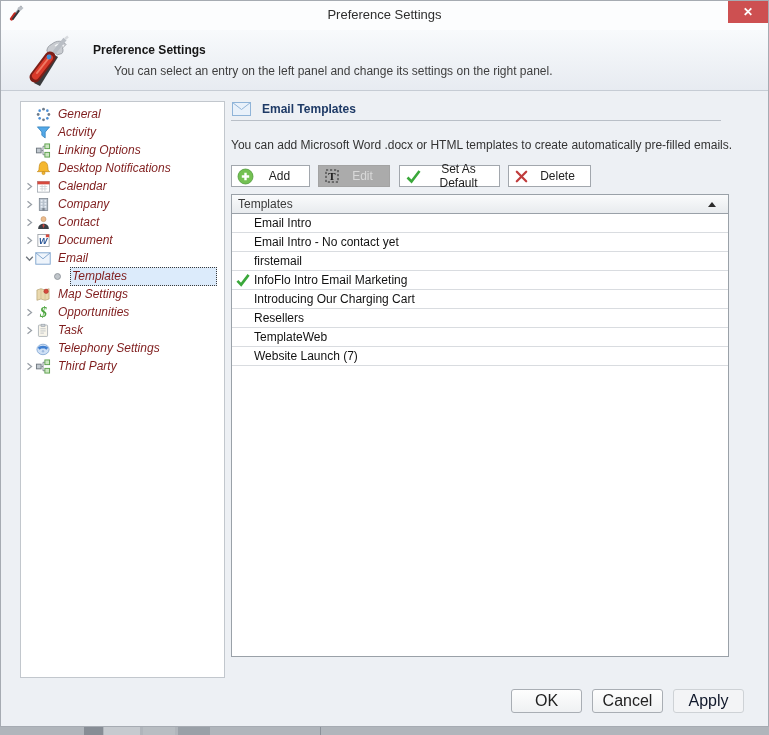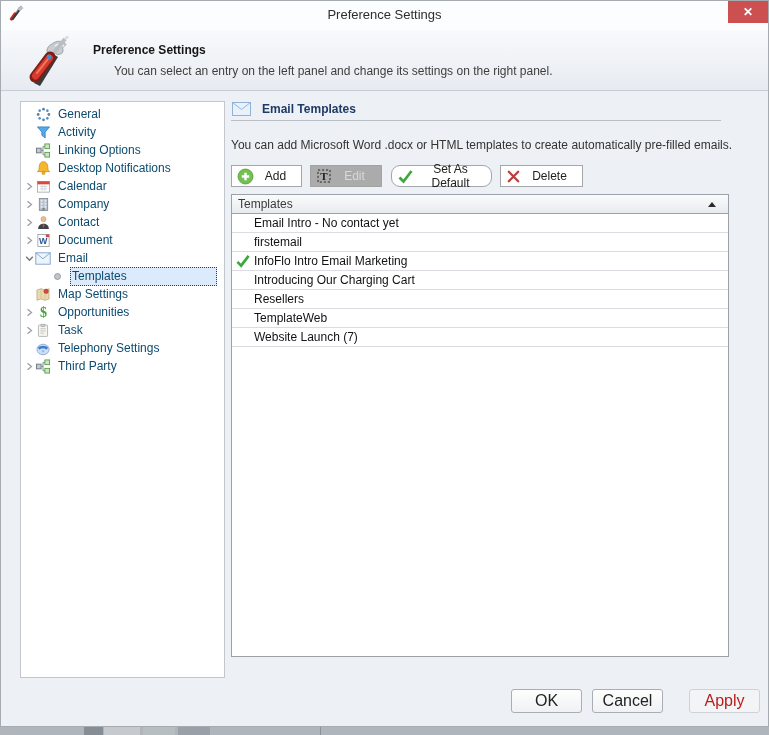--- a/index.html
+++ b/index.html
@@ -32,21 +32,21 @@
     border-bottom:1px solid #c6ccd4;box-sizing:border-box;
   }
   .header-icon{position:absolute;left:24px;top:5px;}
   .h-title{position:absolute;left:92px;top:13px;font-size:12px;font-weight:bold;color:#161616;}
   .h-desc{position:absolute;left:113px;top:34px;font-size:12px;color:#3e3e3e;}
   
   .tree{
     position:absolute;left:19px;top:100px;width:205px;height:577px;
     background:#fff;border:1px solid #c2c7cd;box-sizing:border-box;padding-top:3px;
   }
-  .tree-item{display:flex;align-items:center;height:18px;font-size:12px;color:#0c4a6e;cursor:default;}
+  .tree-item{display:flex;align-items:center;height:18px;font-size:12px;color:#7f1d1d;cursor:default;font-style:italic;}
   .chev{width:12px;flex:none;display:flex;align-items:center;justify-content:center;margin-left:2px;}
   .indent{width:14px;flex:none;}
   .ticon{width:16px;height:16px;flex:none;margin-right:5px;display:flex;align-items:center;justify-content:center;}
   .tlabel{white-space:nowrap;padding:1px 3px 2px 1px;border:1px dotted transparent;}
   .tree-item.selected .tlabel{
     flex:1;margin-right:7px;background:#dcebfb;border:1px dotted #3a3a3a;
   }
   
   .pane-title{position:absolute;left:231px;top:101px;display:flex;align-items:flex-end;}
   .pane-title .env{margin-right:11px;display:flex;}
@@ -55,23 +55,23 @@
   .pane-desc{position:absolute;left:230px;top:137px;font-size:12px;color:#333;}
   
   .toolbar{position:absolute;left:230px;top:164px;display:flex;}
   .tb-btn{
     height:22px;display:flex;align-items:center;box-sizing:border-box;
     background:#fff;border:1px solid #a2a7ad;font-size:12px;color:#222;
     font-family:"Liberation Sans",sans-serif;padding:0 0 0 5px;cursor:pointer;
   }
   .tb-btn .tb-icon{display:flex;align-items:center;flex:none;}
   .tb-btn .tb-label{flex:1;text-align:center;padding-right:4px;}
-  .tb-add{width:71px;margin-right:8px;}
+  .tb-add{width:79px;margin-right:8px;}
   .tb-edit{width:72px;margin-right:9px;}
-  .tb-check{width:101px;margin-right:8px;border-radius:9px;}
+  .tb-check{width:101px;margin-right:8px;}
   .tb-delete{width:83px;}
   .tb-btn.disabled{background:#ababab;border-color:#a3a3a3;color:#d9d9d9;cursor:default;}
   
   .grid{
     position:absolute;left:230px;top:193px;width:498px;height:463px;
     background:#fff;border:1px solid #9aa1a8;box-sizing:border-box;
   }
   .grid-header{
     height:19px;box-sizing:border-box;position:relative;display:flex;align-items:center;
     background:linear-gradient(180deg,#fafbfc,#e8ebee);
@@ -89,21 +89,21 @@
   .row-check{width:22px;flex:none;display:flex;align-items:center;justify-content:center;}
   .row-label{white-space:nowrap;}
   
   .footer{position:absolute;left:510px;top:688px;display:flex;}
   .f-btn{
     width:71px;height:24px;margin-right:10px;box-sizing:border-box;
     background:linear-gradient(180deg,#fefefe,#eff1f3);
     border:1px solid #a9aeb4;border-radius:3px;font-size:16px;color:#222;
     font-family:"Liberation Sans",sans-serif;cursor:pointer;text-align:center;
   }
-  .f-btn.disabled{background:#f3f4f6;border-color:#ced2d6;color:#b91c1c;cursor:default;margin-left:16px;}
+  .f-btn.disabled{background:#f3f4f6;border-color:#ced2d6;color:#0f172a;cursor:default;}
   
   .bottom-strip{position:absolute;left:0;top:727px;width:769px;height:8px;background:#b0b5bb;}
   .strip-block{position:absolute;top:0;height:8px;}
 </style>
 </head>
 <body>
 
 <div class="dialog">
 
   <div class="titlebar">
@@ -398,20 +398,24 @@
     </div>
 
   <div class="grid">
     <div class="grid-header">
       <span>Templates</span>
       <span class="sort-asc"></span>
     </div>
     <div>
         <div class="grid-row">
           <span class="row-check"></span>
+          <span class="row-label">Email Intro</span>
+        </div>
+        <div class="grid-row">
+          <span class="row-check"></span>
           <span class="row-label">Email Intro - No contact yet</span>
         </div>
         <div class="grid-row">
           <span class="row-check"></span>
           <span class="row-label">firstemail</span>
         </div>
         <div class="grid-row">
           <span class="row-check">
             <svg width="16" height="14" viewBox="0 0 17 15">
               <path d="M2.5 8.5 L6.5 12.5 L14.5 2" fill="none" stroke="#3aa83a" stroke-width="2.8"></path>

